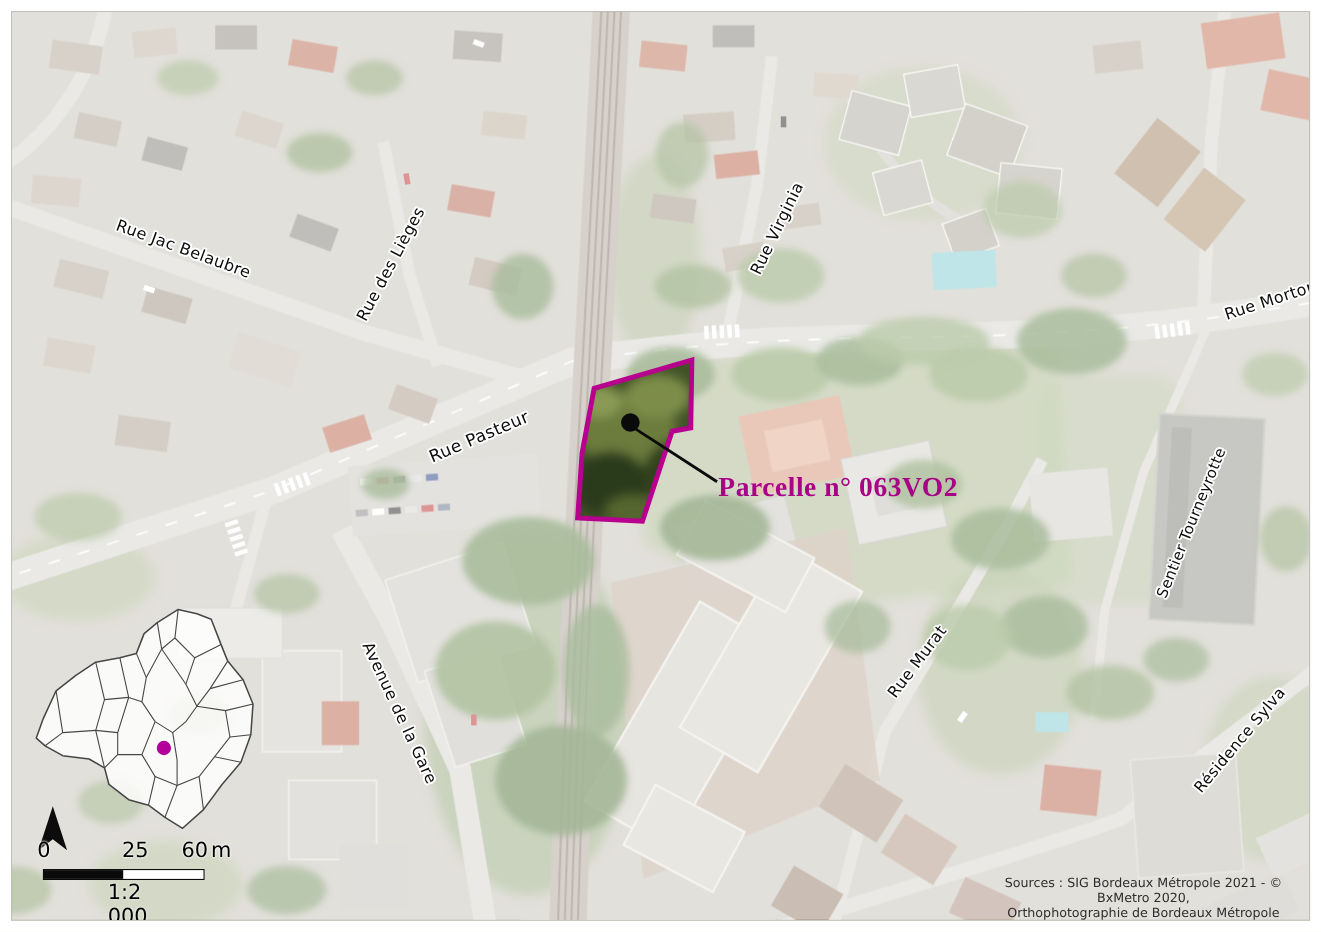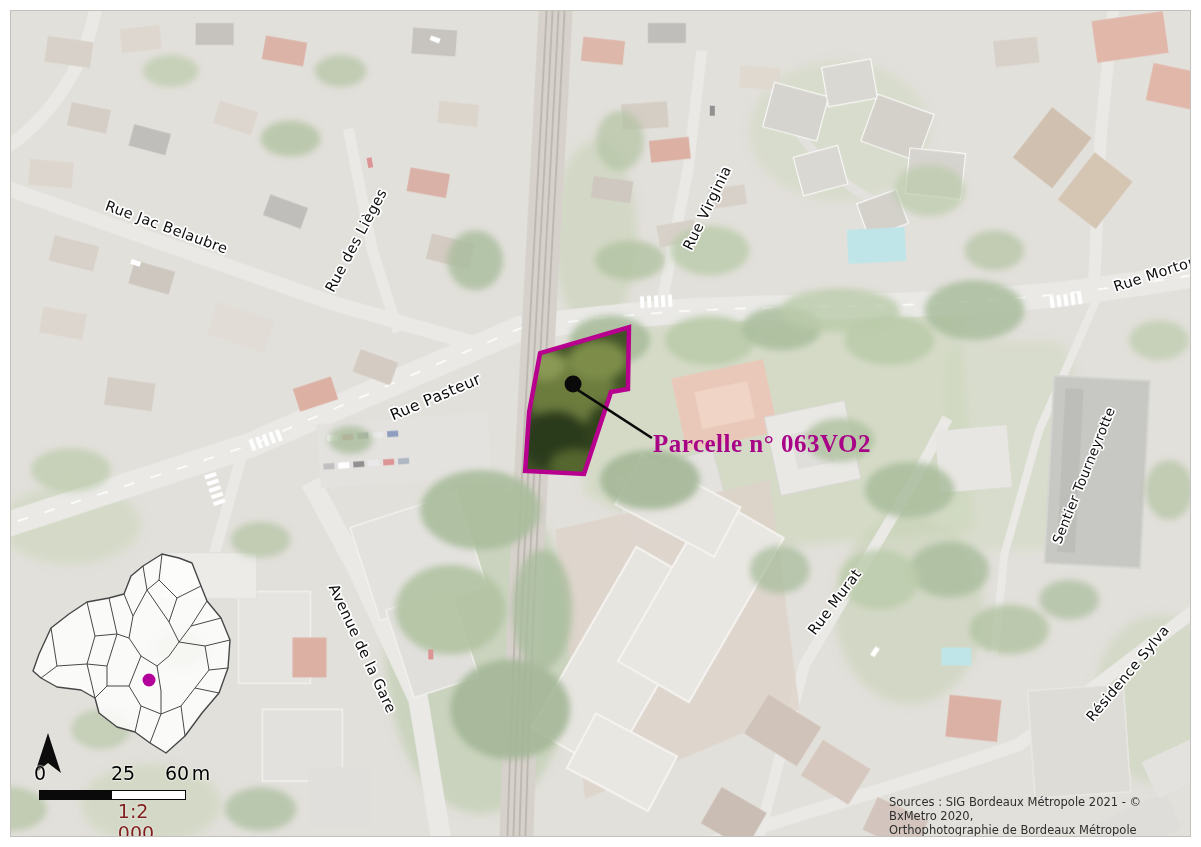--- a/index.html
+++ b/index.html
@@ -35,24 +35,24 @@
   .scalebar-wrap{position:absolute;left:0;top:0;}
   .scale-num{position:absolute;transform:translateX(-50%);font-size:19px;color:#000;
              text-shadow:0 0 2px #fff,0 0 2px #fff;}
   .n0{left:29px;top:751px;}
   .n25{left:112px;top:751px;}
   .n50{left:166px;top:751px;}
   .nm{left:190px;top:751px;}
   .bar{position:absolute;left:28px;top:779px;width:145px;height:8px;border:1.6px solid #0a0a0a;
        background:#ffffff;box-sizing:content-box;}
   .bar-black{position:absolute;left:0;top:0;width:72px;height:8px;background:#0a0a0a;}
-  .ratio{position:absolute;left:105px;top:789px;transform:translateX(-50%);font-size:19px;color:#7f1d1d;
-         text-shadow:0 0 2px #fff;margin-left:20px;}
-
-  .sources{position:absolute;left:878px;top:784px;font-size:11.5px;line-height:14px;color:#2e2e2e;}
+  .ratio{position:absolute;left:105px;top:789px;transform:translateX(-50%);font-size:19px;color:#000000;
+         text-shadow:0 0 2px #fff;}
+
+  .sources{position:absolute;left:878px;top:784px;font-size:11.5px;line-height:14px;color:#2e2e2e;text-align:center;}
 </style>
 </head>
 <body>
 
 <div class="page">
   <div class="map-frame">
 
     <svg class="layer" viewBox="0 0 1181 827" preserveAspectRatio="none">
       <defs>
         <filter id="soft" x="-40%" y="-40%" width="180%" height="180%">

